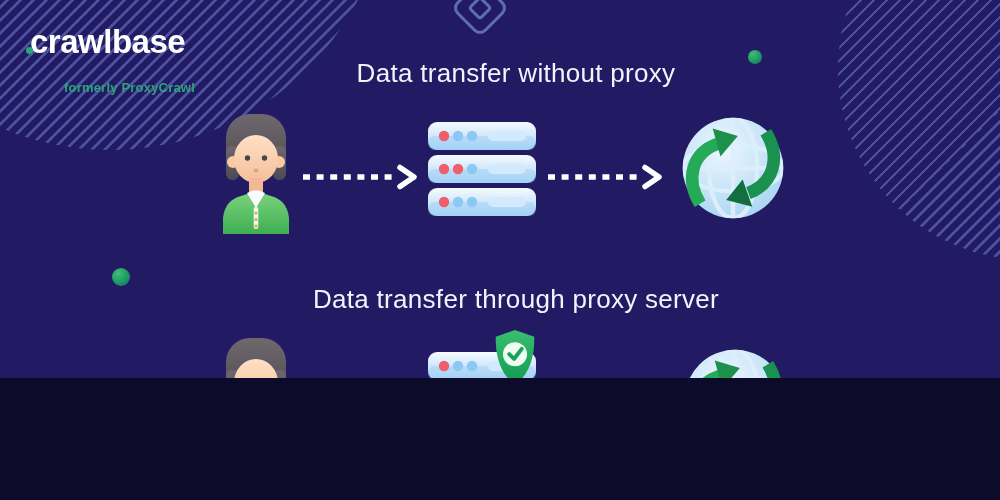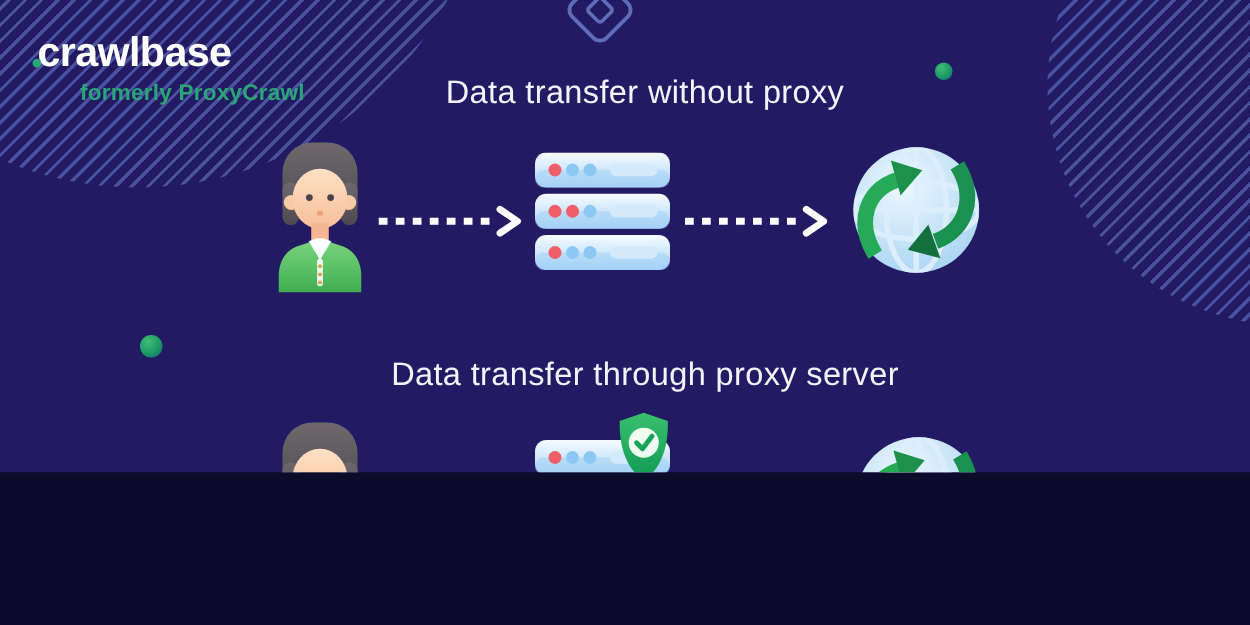--- a/index.html
+++ b/index.html
@@ -25,21 +25,21 @@
   .gdot{position:absolute;border-radius:50%;
     background:radial-gradient(circle at 35% 30%, #3fbc77 0%, #1d9a63 55%, #14627a 100%);}
   .gdot-top{left:748px;top:50px;width:14px;height:14px;}
   .gdot-left{left:112px;top:268px;width:18px;height:18px;}
   .gdot-bottom{left:629px;top:454px;width:15px;height:15px;}
 
   
   .brand{position:absolute;left:30px;top:24px;}
   .logo{font-size:33px;font-weight:800;color:#ffffff;letter-spacing:-0.5px;line-height:1.1;}
   .logo-dot{position:absolute;left:-4px;top:23px;width:7px;height:7px;border-radius:50%;background:#2aa577;}
-  .tagline{margin-top:4px;margin-left:34px;font-size:18px;font-weight:700;color:#2aa577;letter-spacing:0.2px;}
+  .tagline{margin-top:20px;margin-left:34px;font-size:13px;font-weight:700;color:#2aa577;letter-spacing:0.2px;}
 
   
   .flow-title{position:absolute;left:0;width:1000px;text-align:center;
     font-size:26px;font-weight:500;color:#f4f3fb;letter-spacing:0.3px;padding-left:16px;}
   .t1{top:58px;}
   .t2{top:284px;}
 
   
   .node{position:absolute;}
   .node svg{width:100%;height:100%;display:block;}

